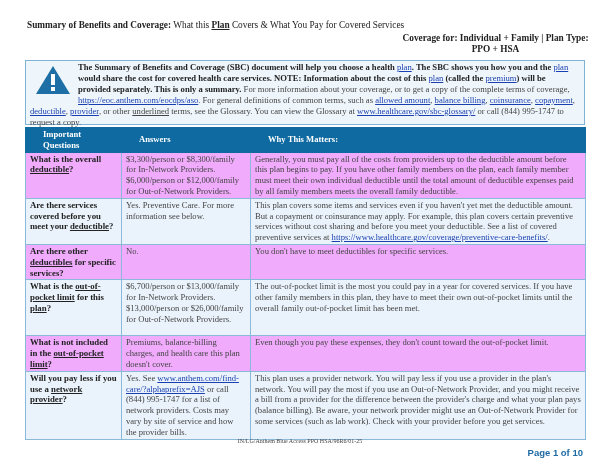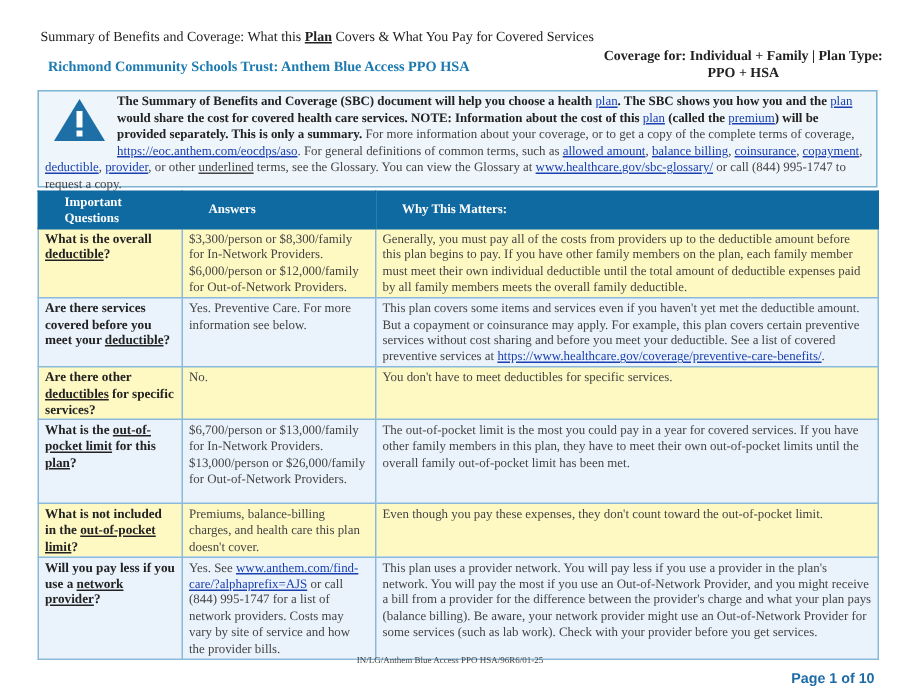--- a/index.html
+++ b/index.html
@@ -8,21 +8,21 @@
       background: #ffffff;
       font-family: "Liberation Serif", "DejaVu Serif", serif;
       color: #222;
       position: relative;
     }
     .page { position: absolute; left: 0; top: 0; width: 600px; height: 463px; }
     .hdr-line1 {
       position: absolute; left: 27px; top: 20px;
       font-size: 9.3px; white-space: nowrap; color: #222;
     }
-    .hdr-line1 b { font-weight: normal; }
+    .hdr-line1 b { font-weight: bold; }
     .hdr-line1 .u { text-decoration: underline; font-weight: bold; }
     .cov-period {
       position: absolute; left: 409px; top: 20px;
       font-size: 9.5px; font-weight: bold; color: #1d7ab0; white-space: nowrap;
     }
     .cov-for {
       position: absolute; left: 400px; top: 33px; width: 191px;
       font-size: 9.3px; font-weight: bold; color: #222; text-align: center; line-height: 11px;
     }
     .plan-name {
@@ -50,41 +50,40 @@
       background: #0e6aa0; color: #ffffff; text-align: left;
       font-weight: bold; padding: 1px 17px; height: 12px;
       border: 1px solid #0e6aa0;
     }
     table.sbc td {
       border: 1px solid #8ab9da; vertical-align: top;
       padding: 1px 4px; color: #444;
     }
     table.sbc td.q { font-weight: bold; color: #222; font-size: 8.8px; }
     table.sbc tr.alt td { background: #eaf3fb; }
-    table.sbc tr.wht td { background: #fef9c3; }
+    table.sbc tr.wht td { background: #f0abfc; }
     .footer-id {
       position: absolute; left: 0; width: 600px; top: 438px;
       text-align: center; font-size: 6px; color: #444;
     }
     .page-num {
       position: absolute; right: 17px; top: 447px;
       font-family: "Liberation Sans", "DejaVu Sans", sans-serif;
       font-size: 9.5px; font-weight: bold; color: #1d6aa5;
     }
   </style>
 </head>
 <body>
 
 <div class="page">
 
   <div class="hdr-line1">
     <b>Summary of Benefits and Coverage:</b><span> What this </span><span class="u">Plan</span><span> Covers &amp; What You Pay for Covered Services</span>
   </div>
   <div class="cov-for">Coverage for: Individual + Family | Plan Type: PPO + HSA</div>
-  <div class="plan-name">Richmond Community Schools Trust: Anthem Blue Access PPO HSA</div>
 
   <div class="notice">
     <svg class="warn" viewBox="0 0 38 32">
       <polygon points="19,2 36,30 2,30" fill="#1d6fa5"></polygon>
       <rect x="17" y="10" width="4" height="11" fill="#fff"></rect>
       <rect x="17" y="23" width="4" height="4" fill="#fff"></rect>
     </svg>
     <b>The Summary of Benefits and Coverage (SBC) document will help you choose a health </b><a>plan</a><b>. The SBC shows you how you and the </b><a>plan</a><b> would share the cost for covered health care services. NOTE: Information about the cost of this </b><a>plan</a><b> (called the </b><a>premium</a><b>) will be provided separately. This is only a summary.</b><span> For more information about your coverage, or to get a copy of the complete terms of coverage, </span><a>https://eoc.anthem.com/eocdps/aso</a><span>. For general definitions of common terms, such as </span><a>allowed amount</a><span>, </span><a>balance billing</a><span>, </span><a>coinsurance</a><span>, </span><a>copayment</a><span>, </span><a>deductible</a><span>, </span><a>provider</a><span>, or other </span><span class="u">underlined</span><span> terms, see the Glossary. You can view the Glossary at </span><a>www.healthcare.gov/sbc-glossary/</a><span> or call (844) 995-1747 to request a copy.</span>
   </div>
 

